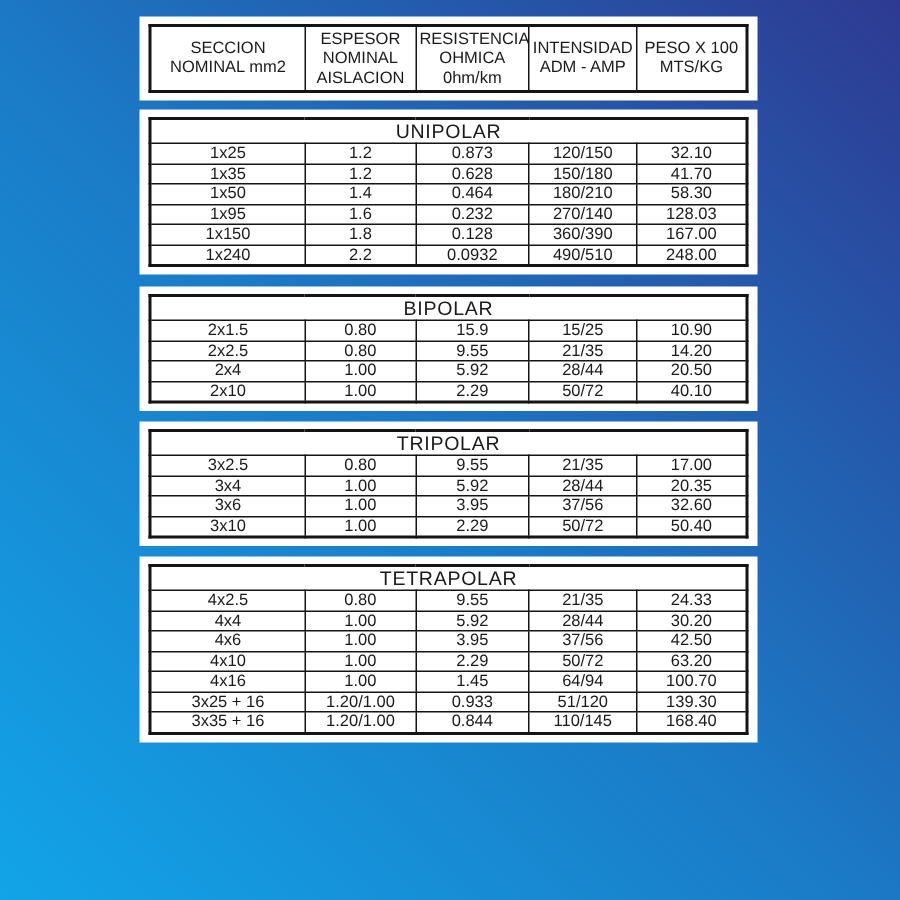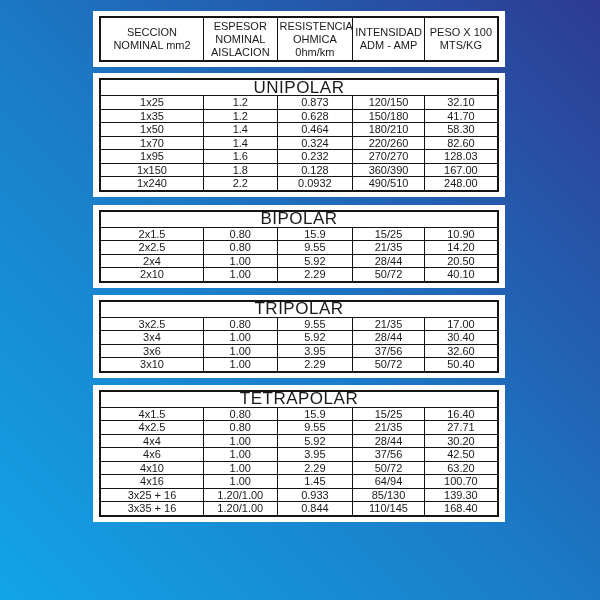--- a/index.html
+++ b/index.html
@@ -45,21 +45,21 @@
     overflow: hidden;
     white-space: nowrap;
   }
   td.hcell {
     height: 42px;
     font-size: 11px;
     line-height: 13px;
   }
   td.title-cell {
     height: 15px;
-    font-size: 17px;
+    font-size: 13px;
     line-height: 12px;
     letter-spacing: 0.5px;
   }
   td.data-cell {
     height: 12.5px;
     font-size: 11px;
     line-height: 12px;
   }
 </style>
 </head>
@@ -117,31 +117,24 @@
               <td class="data-cell">41.70</td>
             </tr>
             <tr>
               <td class="data-cell">1x50</td>
               <td class="data-cell">1.4</td>
               <td class="data-cell">0.464</td>
               <td class="data-cell">180/210</td>
               <td class="data-cell">58.30</td>
             </tr>
             <tr>
-              <td class="data-cell">1x70</td>
-              <td class="data-cell">1.4</td>
-              <td class="data-cell">0.324</td>
-              <td class="data-cell">220/260</td>
-              <td class="data-cell">82.60</td>
-            </tr>
-            <tr>
               <td class="data-cell">1x95</td>
               <td class="data-cell">1.6</td>
               <td class="data-cell">0.232</td>
-              <td class="data-cell">270/270</td>
+              <td class="data-cell">270/140</td>
               <td class="data-cell">128.03</td>
             </tr>
             <tr>
               <td class="data-cell">1x150</td>
               <td class="data-cell">1.8</td>
               <td class="data-cell">0.128</td>
               <td class="data-cell">360/390</td>
               <td class="data-cell">167.00</td>
             </tr>
             <tr>
@@ -216,21 +209,21 @@
               <td class="data-cell">0.80</td>
               <td class="data-cell">9.55</td>
               <td class="data-cell">21/35</td>
               <td class="data-cell">17.00</td>
             </tr>
             <tr>
               <td class="data-cell">3x4</td>
               <td class="data-cell">1.00</td>
               <td class="data-cell">5.92</td>
               <td class="data-cell">28/44</td>
-              <td class="data-cell">30.40</td>
+              <td class="data-cell">20.35</td>
             </tr>
             <tr>
               <td class="data-cell">3x6</td>
               <td class="data-cell">1.00</td>
               <td class="data-cell">3.95</td>
               <td class="data-cell">37/56</td>
               <td class="data-cell">32.60</td>
             </tr>
             <tr>
               <td class="data-cell">3x10</td>
@@ -249,32 +242,25 @@
             <col style="width: 18.5%;">
             <col style="width: 19%;">
             <col style="width: 18%;">
             <col style="width: 18.5%;">
           </colgroup>
           <tbody>
             <tr>
               <td colspan="5" class="title-cell">TETRAPOLAR</td>
             </tr>
             <tr>
-              <td class="data-cell">4x1.5</td>
-              <td class="data-cell">0.80</td>
-              <td class="data-cell">15.9</td>
-              <td class="data-cell">15/25</td>
-              <td class="data-cell">16.40</td>
-            </tr>
-            <tr>
               <td class="data-cell">4x2.5</td>
               <td class="data-cell">0.80</td>
               <td class="data-cell">9.55</td>
               <td class="data-cell">21/35</td>
-              <td class="data-cell">27.71</td>
+              <td class="data-cell">24.33</td>
             </tr>
             <tr>
               <td class="data-cell">4x4</td>
               <td class="data-cell">1.00</td>
               <td class="data-cell">5.92</td>
               <td class="data-cell">28/44</td>
               <td class="data-cell">30.20</td>
             </tr>
             <tr>
               <td class="data-cell">4x6</td>
@@ -294,21 +280,21 @@
               <td class="data-cell">4x16</td>
               <td class="data-cell">1.00</td>
               <td class="data-cell">1.45</td>
               <td class="data-cell">64/94</td>
               <td class="data-cell">100.70</td>
             </tr>
             <tr>
               <td class="data-cell">3x25 + 16</td>
               <td class="data-cell">1.20/1.00</td>
               <td class="data-cell">0.933</td>
-              <td class="data-cell">85/130</td>
+              <td class="data-cell">51/120</td>
               <td class="data-cell">139.30</td>
             </tr>
             <tr>
               <td class="data-cell">3x35 + 16</td>
               <td class="data-cell">1.20/1.00</td>
               <td class="data-cell">0.844</td>
               <td class="data-cell">110/145</td>
               <td class="data-cell">168.40</td>
             </tr>
           </tbody>

